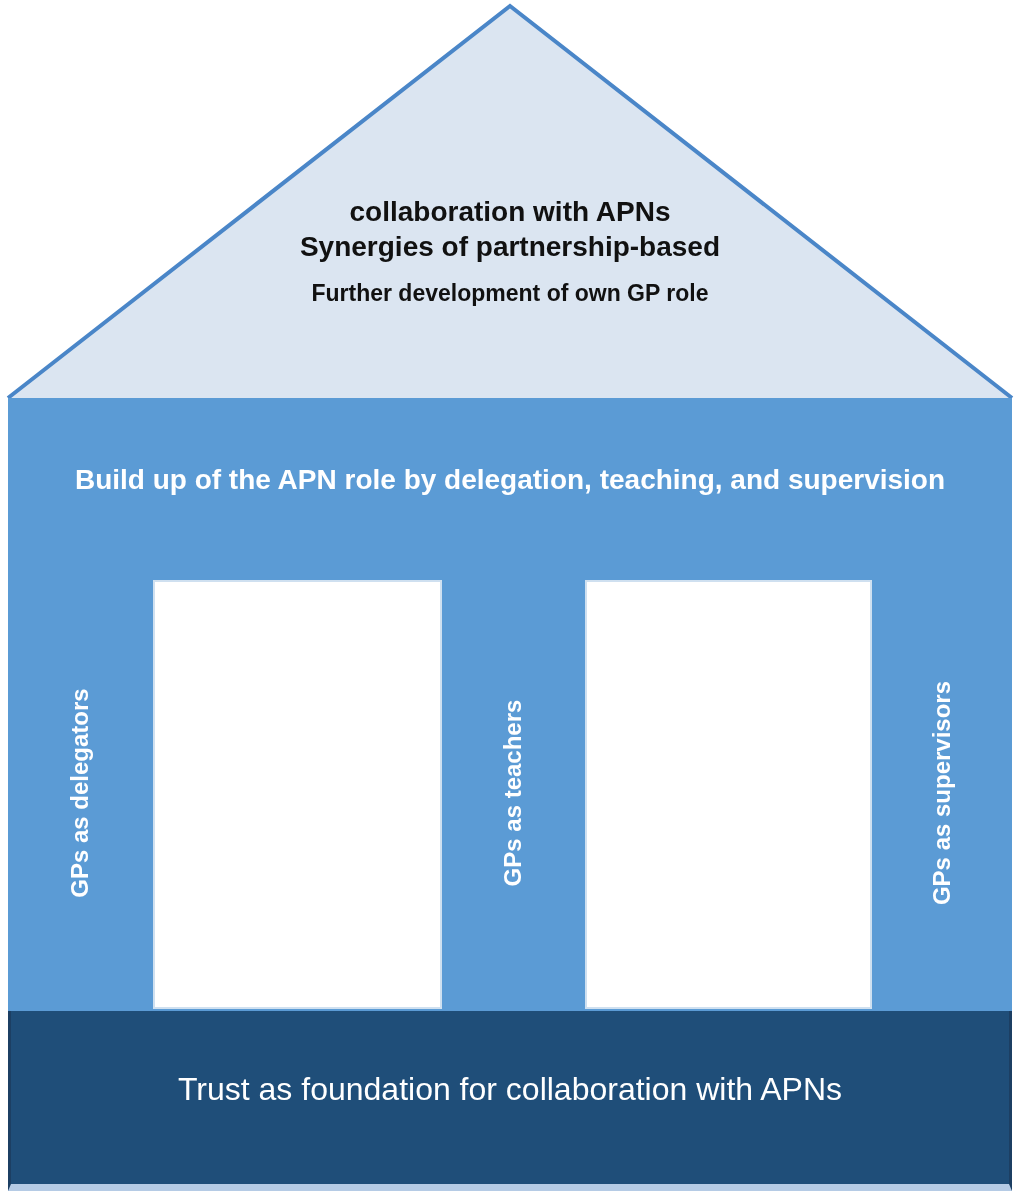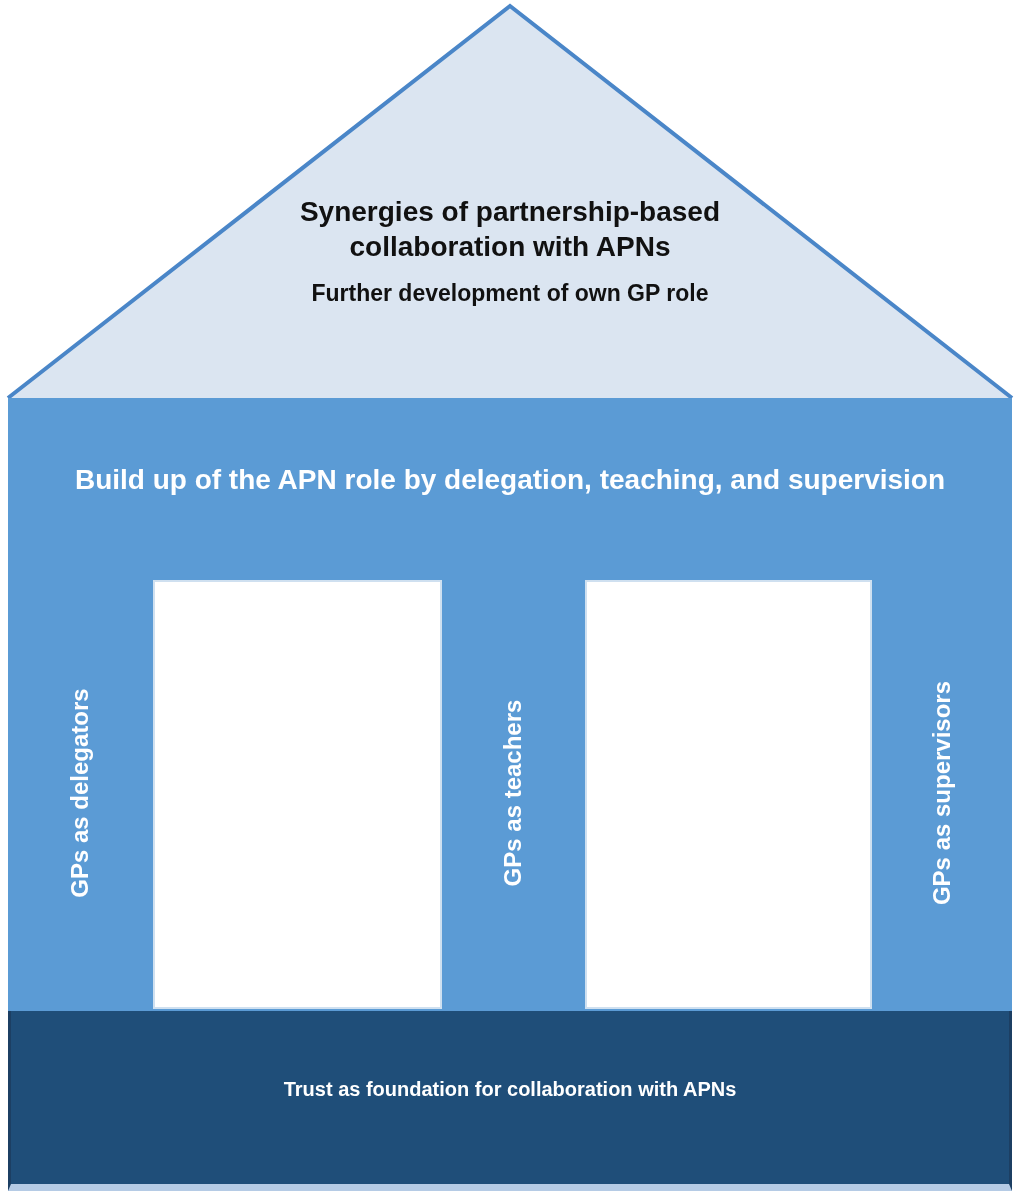--- a/index.html
+++ b/index.html
@@ -96,39 +96,39 @@
     border-left: 3px solid #1c3f63;
     border-right: 3px solid #1c3f63;
     border-bottom: 7px solid #b5cbe5;
     box-sizing: border-box;
     display: flex;
     align-items: center;
     justify-content: center;
   }
   .foundation-label {
     color: #ffffff;
-    font-weight: bold;
-    font-size: 20px;
+    font-weight: normal;
+    font-size: 32px;
     white-space: nowrap;
     padding-bottom: 16px;
   }
 </style>
 </head>
 <body>
 
 <div class="canvas">
 
   <svg class="roof-svg" viewBox="0 0 1020 400" preserveAspectRatio="none">
     <polygon points="510,6 1012,398 8,398" fill="#dbe5f1" stroke="none"></polygon>
     <path d="M 8 398 L 510 6 L 1012 398" fill="none" stroke="#4a86c8" stroke-width="4" stroke-linejoin="miter"></path>
   </svg>
 
   <div class="roof-text roof-title">
+    <div>collaboration with APNs</div>
     <div>Synergies of partnership-based</div>
-    <div>collaboration with APNs</div>
   </div>
   <div class="roof-text roof-sub1">Further development of own GP role</div>
 
   <div class="wall">
     <div class="wall-banner">Build up of the APN role by delegation, teaching, and supervision</div>
 
     <div class="window window-left"></div>
     <div class="window window-right"></div>
 
     <div class="pillar-label p-left">GPs as delegators</div>

